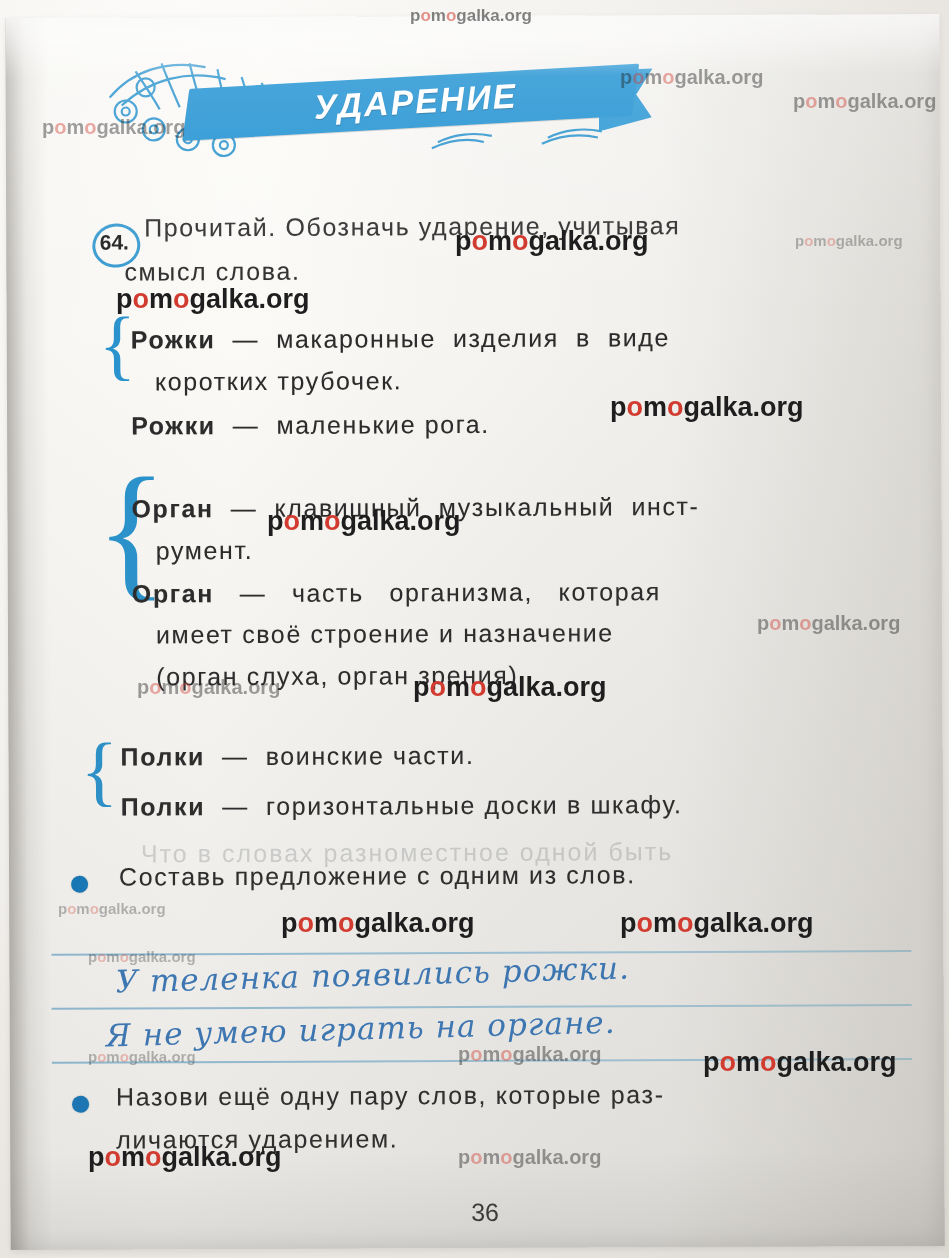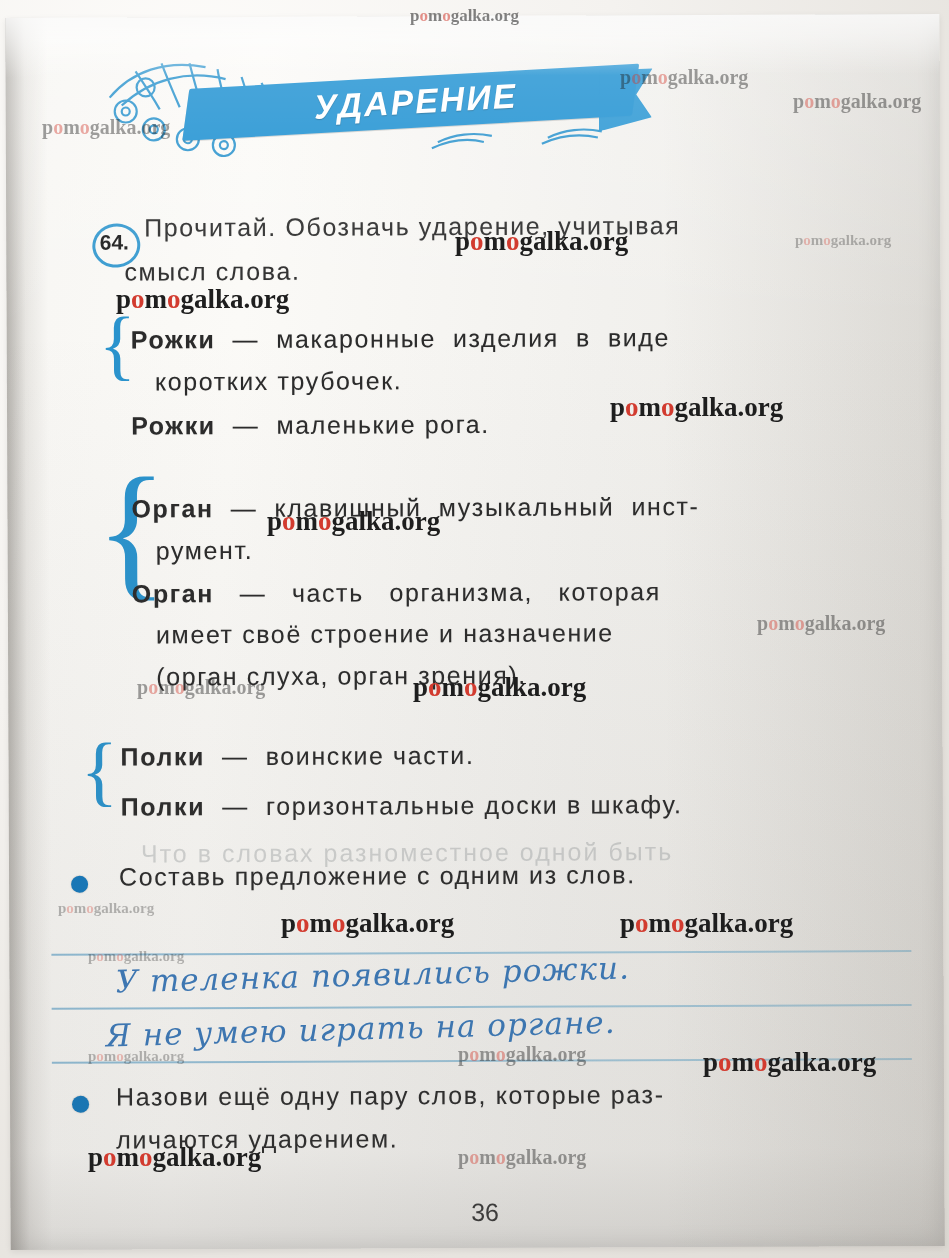--- a/index.html
+++ b/index.html
@@ -141,21 +141,21 @@
 
   
   .bleed{
     position:absolute;color:rgba(120,125,130,.30);
     font-size:25px;letter-spacing:2px;white-space:nowrap;
   }
 
   
   .wm{
     position:absolute;white-space:nowrap;font-weight:bold;
-    font-family:Liberation Serif, serif;
+    font-family:Liberation Sans, sans-serif;
     pointer-events:none;
   }
   .wm .p{color:#1e1e1e;}
   .wm .o1{color:#d23b2f;}
   .wm .m{color:#1e1e1e;}
   .wm .o2{color:#d23b2f;}
   .wm .rest{color:#1e1e1e;}
   .wm-big{font-size:27px;}
   .wm-mid{font-size:20px;}
   .wm-small{font-size:15px;}

